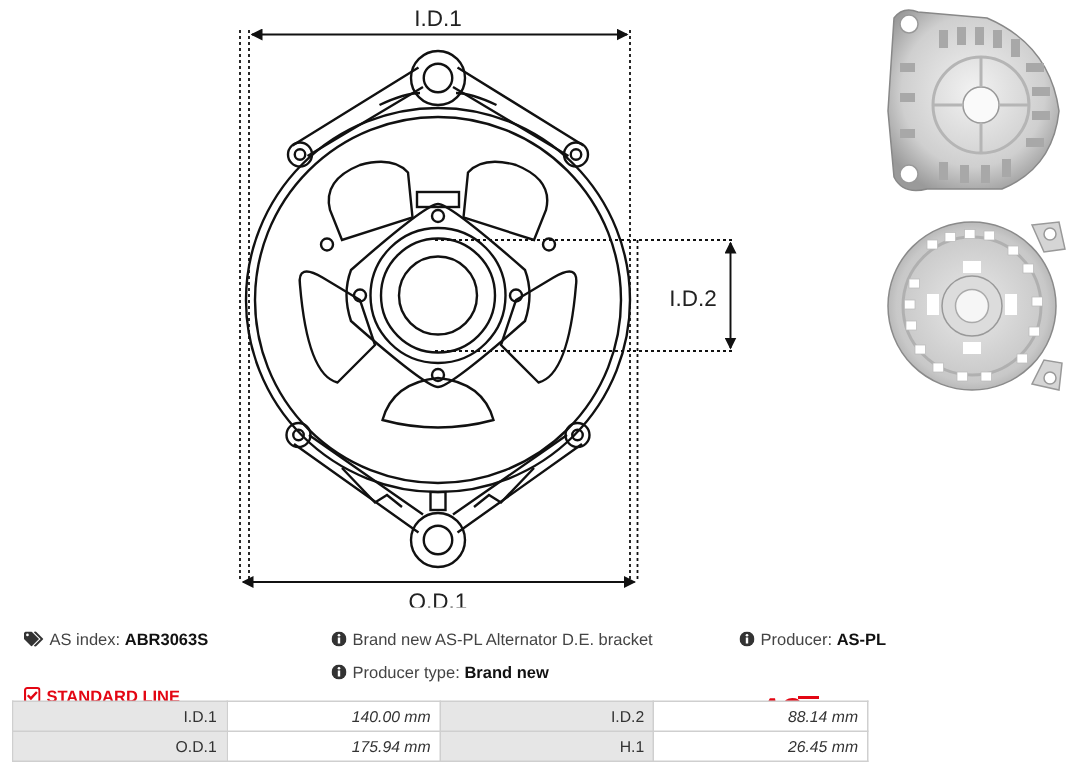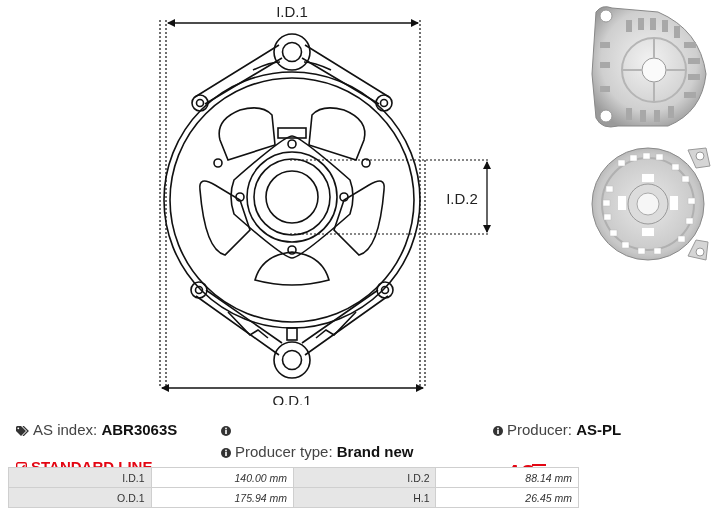--- a/index.html
+++ b/index.html
@@ -2,21 +2,21 @@
 <html><head>
 <meta charset="utf-8">
 <style>
   html, body { margin:0; padding:0; background:#ffffff; }
   body { width:714px; height:517px; position:relative; overflow:hidden;
          font-family:"Liberation Sans", "DejaVu Sans", sans-serif; color:#333; }
   .drawing { position:absolute; left:140px; top:0; width:360px; height:405px; }
   .photo { position:absolute; left:588px; }
   .photo1 { top:2px; width:124px; height:128px; }
   .photo2 { top:138px; width:124px; height:128px; }
-  .info { position:absolute; font-size:15px; color:#444; white-space:nowrap; }
+  .info { position:absolute; font-size:11px; color:#444; white-space:nowrap; }
   .info b { color:#111; font-weight:bold; }
   .info .ico { display:inline-block; vertical-align:-1px; margin-right:4px; }
   .std { color:#e30613; font-weight:bold; }
   .logo { position:absolute; left:496px; top:436px; width:56px; height:28px;margin-top:24px; }
   table.spec { position:absolute; left:8px; top:467px; width:571px; border-collapse:collapse;
                font-size:10.5px; color:#333; }
   table.spec td { border:1px solid #cfcfcf; height:19px; padding:0 6px; text-align:right; }
   table.spec td.lbl { background:#e6e6e6; width:130px; }
   table.spec td.val { background:#ffffff; width:130px;font-style:italic; }
 </style>
@@ -195,21 +195,21 @@
   </span><span>STANDARD LINE</span>
 </div>
 
 <div class="info" style="left:221px; top:421px;">
   <span class="ico">
     <svg width="10" height="10" viewBox="0 0 10 10">
         <circle cx="5" cy="5" r="5" fill="#333"></circle>
         <rect x="4.2" y="4" width="1.6" height="4" fill="#fff"></rect>
         <circle cx="5" cy="2.5" r="0.9" fill="#fff"></circle>
       </svg>
-  </span>
+  </span><span>Brand new AS-PL Alternator D.E. bracket</span>
 </div>
 
 <div class="info" style="left:221px; top:443px;">
   <span class="ico">
     <svg width="10" height="10" viewBox="0 0 10 10">
         <circle cx="5" cy="5" r="5" fill="#333"></circle>
         <rect x="4.2" y="4" width="1.6" height="4" fill="#fff"></rect>
         <circle cx="5" cy="2.5" r="0.9" fill="#fff"></circle>
       </svg>
   </span><span>Producer type:</span>

